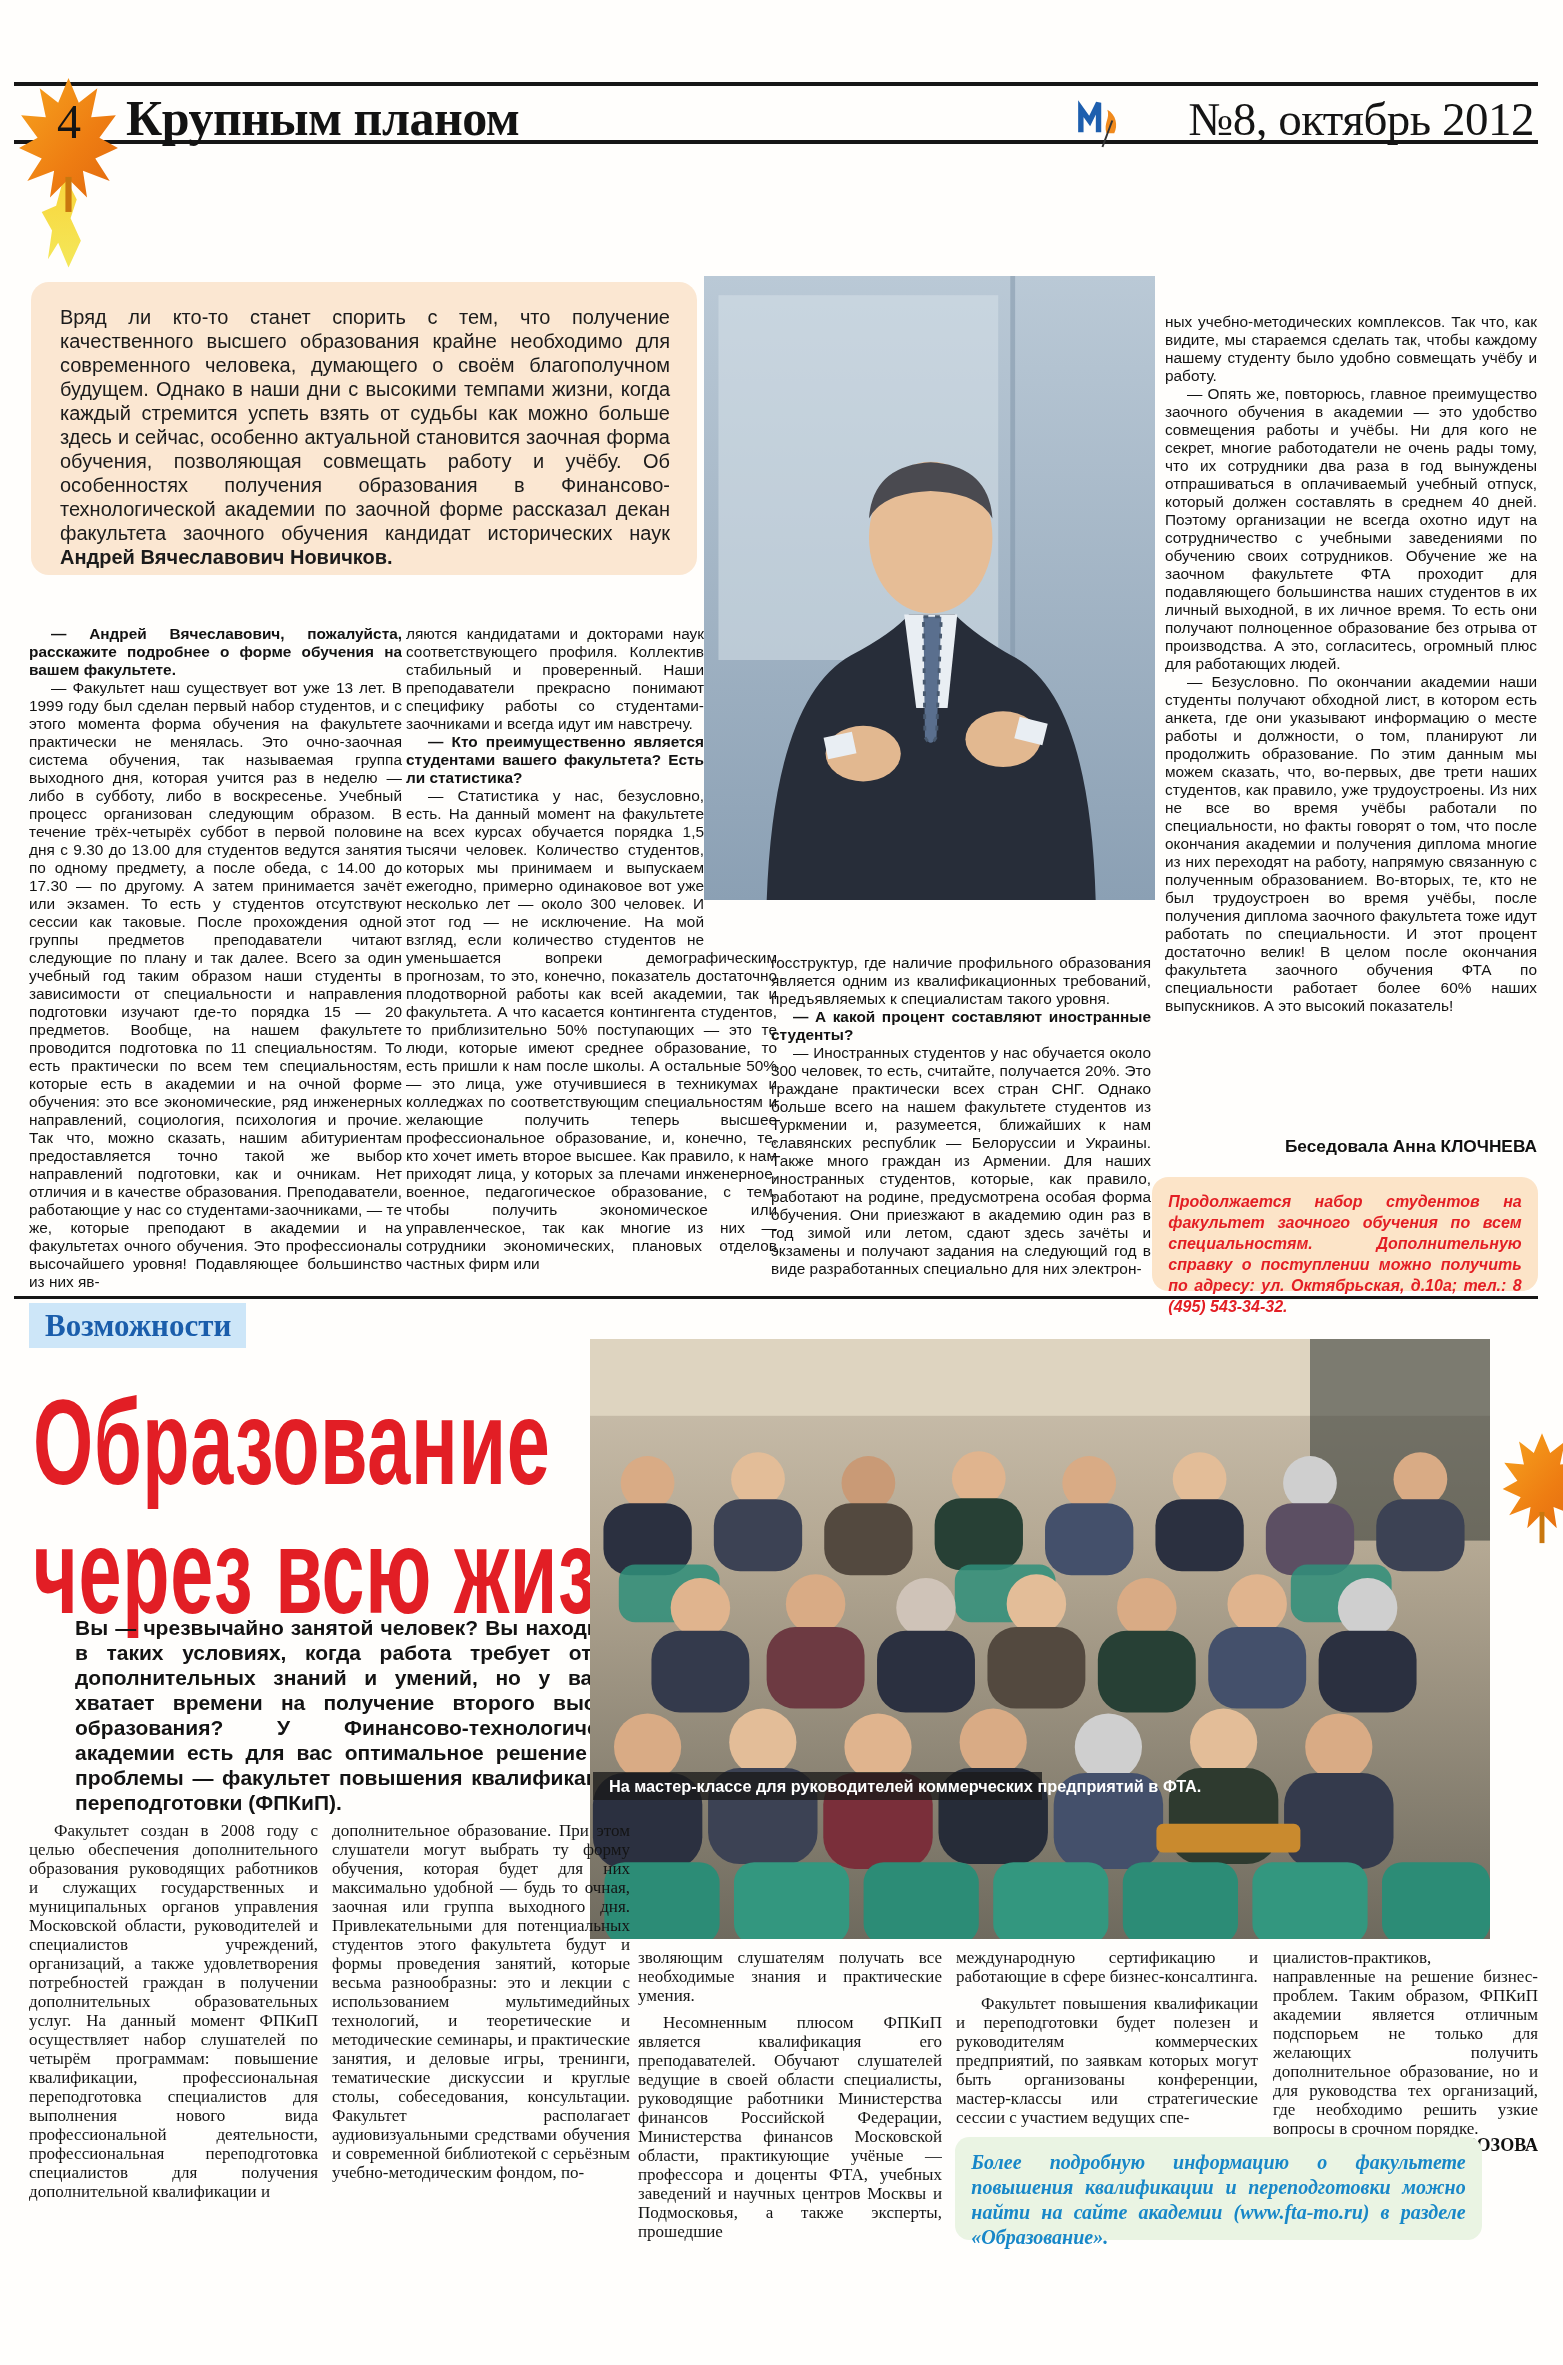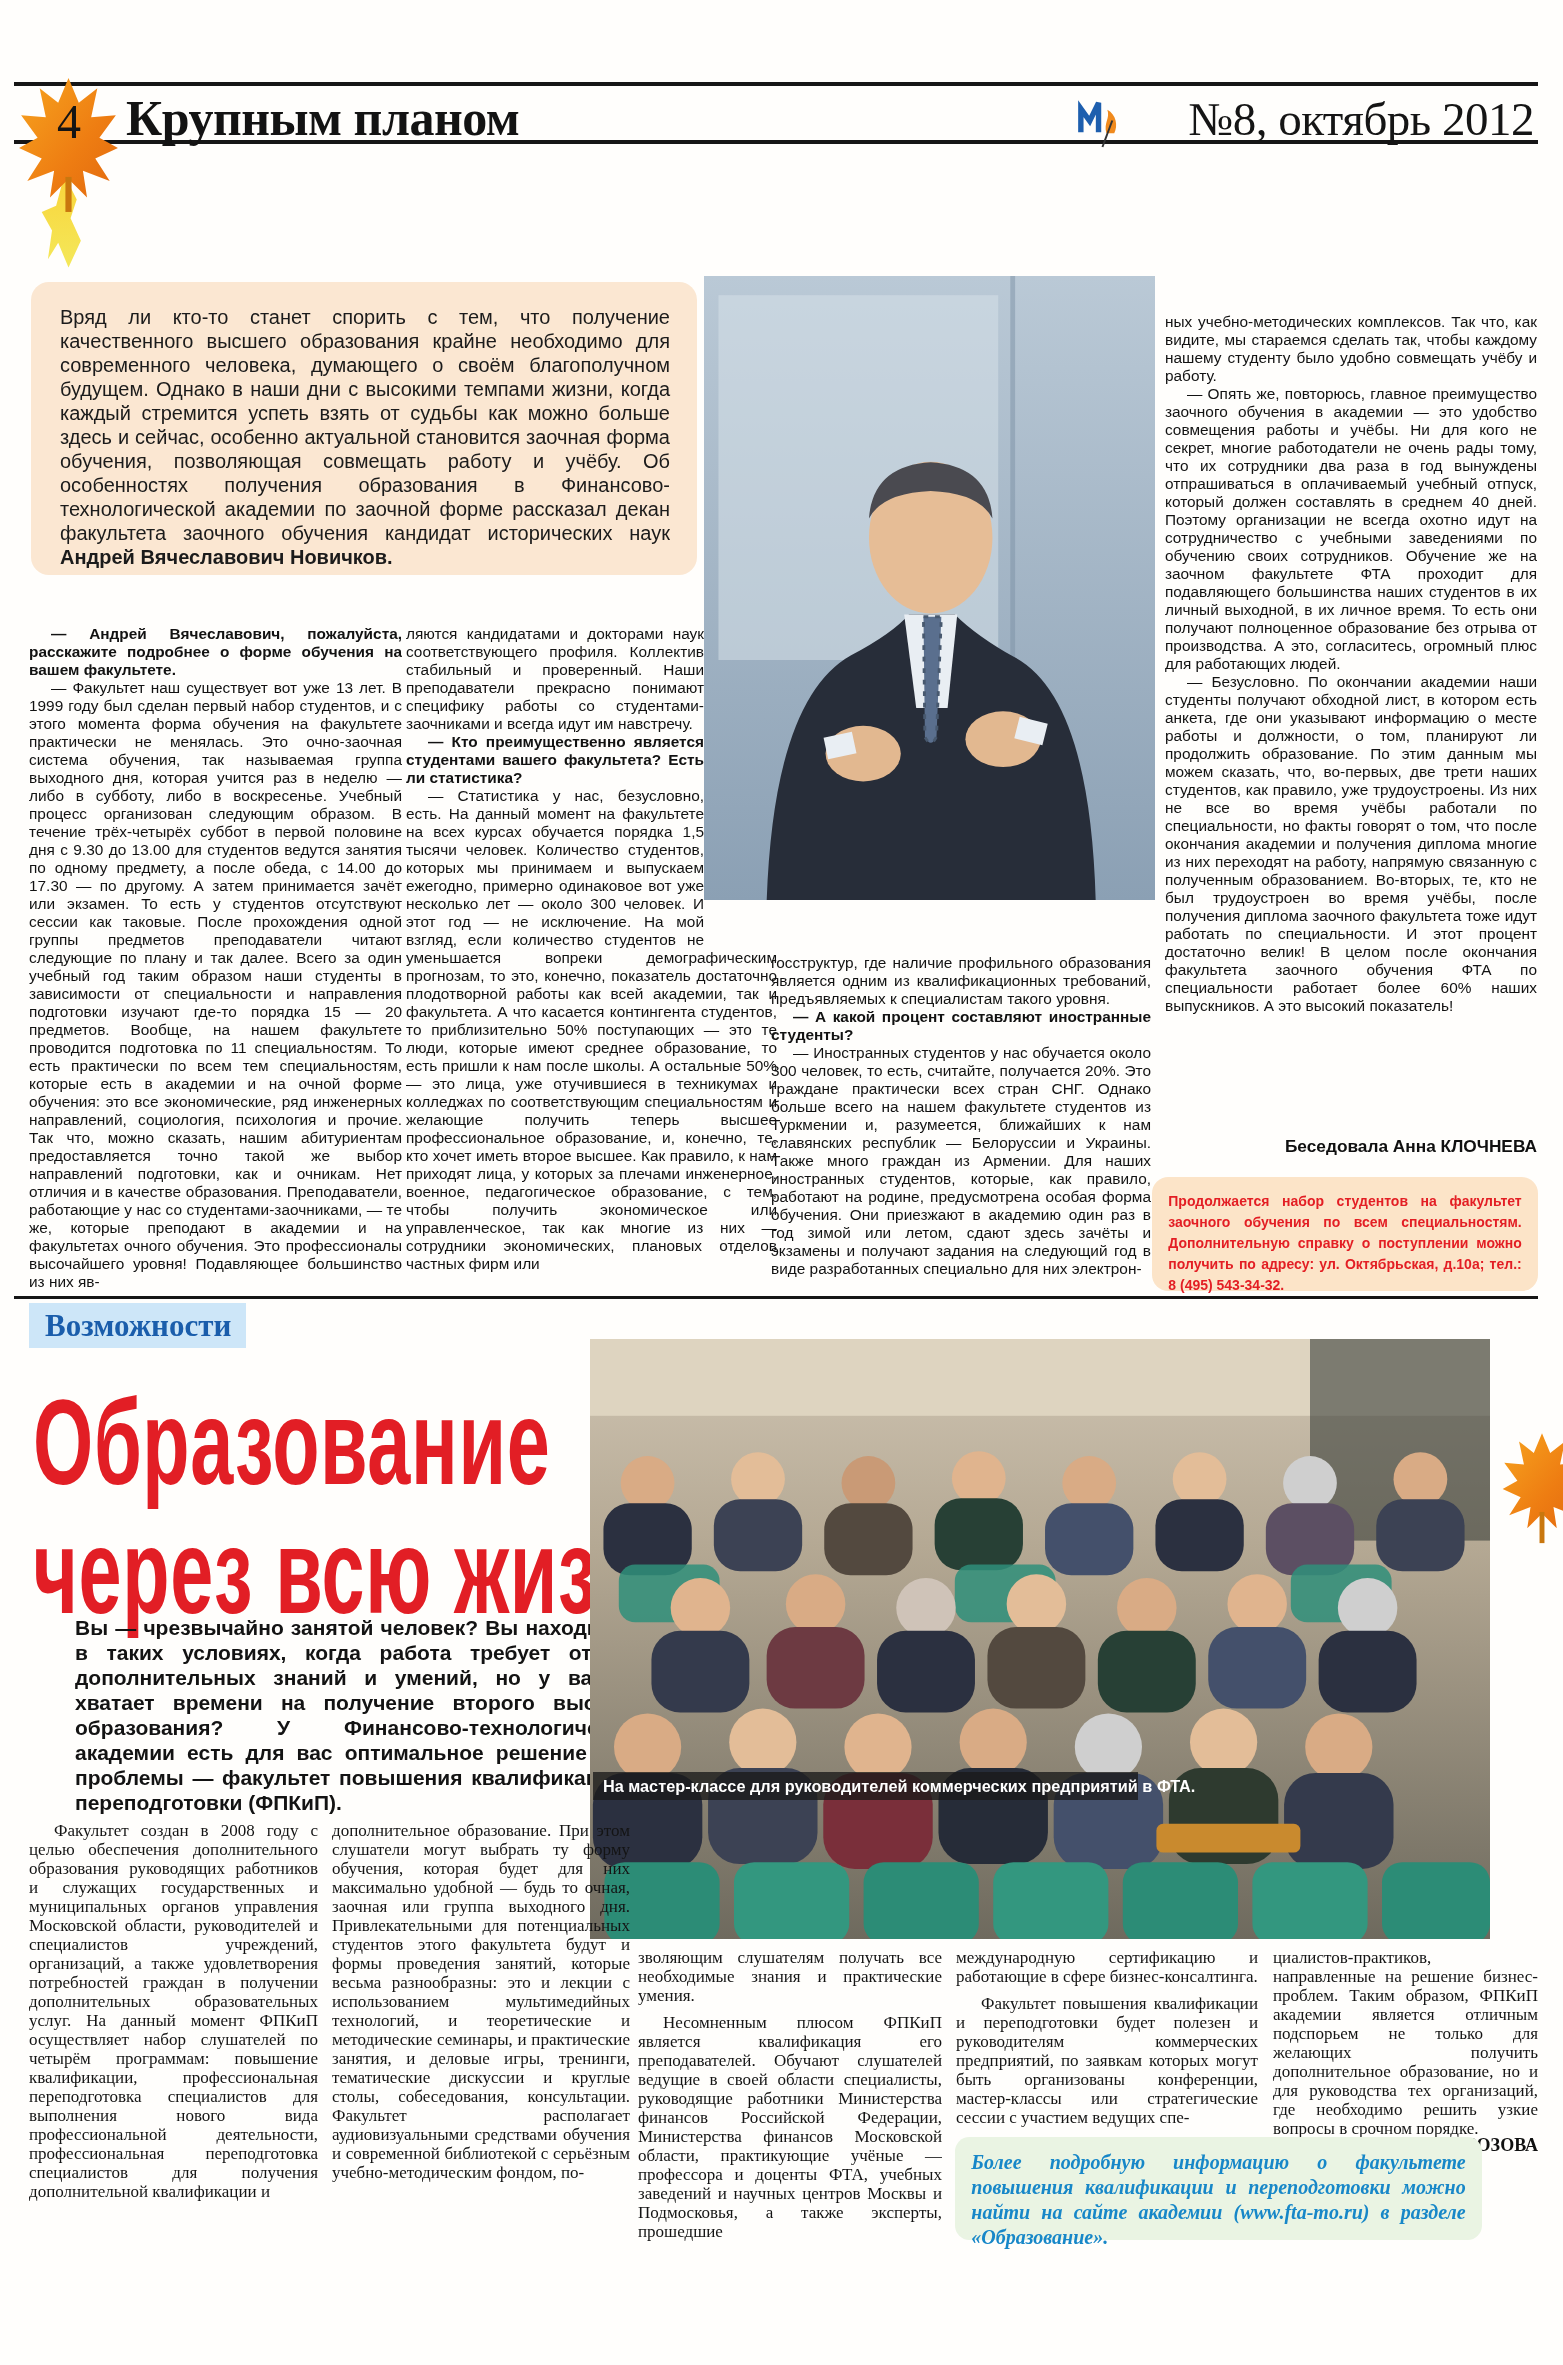--- a/index.html
+++ b/index.html
@@ -58,21 +58,21 @@
   .photo-spacer { float:right; width:73px; height:312px; }
   .int-byline {
     position:absolute; left:1165px; top:1136px; width:372px; text-align:right;
     font-weight:bold; font-size:17.3px; color:#101010;
   }
   .ad-box {
     position:absolute; left:1152px; top:1177px; width:386px; height:114px;
     background:#fce4c8; border-radius:16.3px; padding:14.4px 16.3px;
   }
   .ad-box p {
-    font-weight:bold; font-size:14px; line-height:21px;
+    font-weight:bold; font-style:italic; font-size:16px; line-height:21px;
     color:#e31e24; text-align:justify;
   }
   
   .divider { position:absolute; left:14.4px; top:1296px; width:1524px; height:3.4px; background:#161616; }
   .feature-label {
     position:absolute; left:29px; top:1303px; width:217px; height:45px;
     background:#cde6f8; display:flex; align-items:center; padding-left:16px;
   }
   .feature-label span {
     font-family:"Liberation Serif", serif; font-weight:bold; font-size:31px; color:#1a5dab;
@@ -86,22 +86,22 @@
   .f-lead {
     position:absolute; left:75px; top:1615px; width:571px;
     font-weight:bold; font-size:21px; line-height:25px; text-align:justify; color:#131313;
   }
   .audience {
     position:absolute; left:590px; top:1339px; width:900px; height:600px; overflow:hidden;
     background:#6c6f66;
   }
   .audience svg { display:block; width:100%; height:100%; }
   .photo-caption {
-    position:absolute; left:2.9px; bottom:139px; width:545px; height:28px;
-    background:rgba(25,25,25,0.78); display:flex; align-items:center; padding:0 10px;
+    position:absolute; left:2.9px; bottom:139px; width:449px; height:28px;
+    background:rgba(25,25,25,0.78); display:flex; align-items:center; padding:0 16px;
   }
   .photo-caption span { color:#ffffff; font-weight:bold; font-size:16.3px; white-space:nowrap; }
   .fcol { position:absolute; overflow:hidden; }
   .fcol p {
     font-family:"Liberation Serif", serif; font-size:17px; line-height:19px;
     text-align:justify; color:#141414;margin-top:8px;
   }
   .fcol p.ind { text-indent:25px; }
   #fcol1 { left:29px;   top:1813px; width:289px; height:528px; }
   #fcol2 { left:332px;  top:1813px; width:298px; height:528px; }

